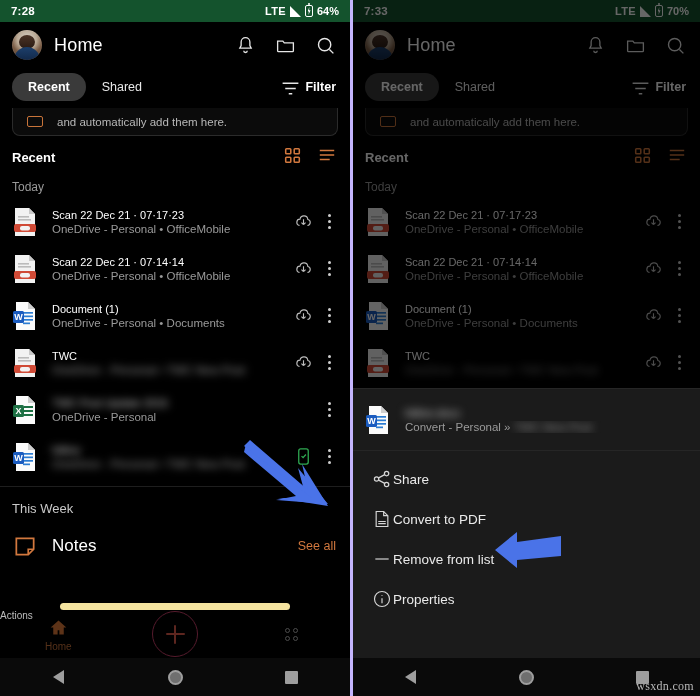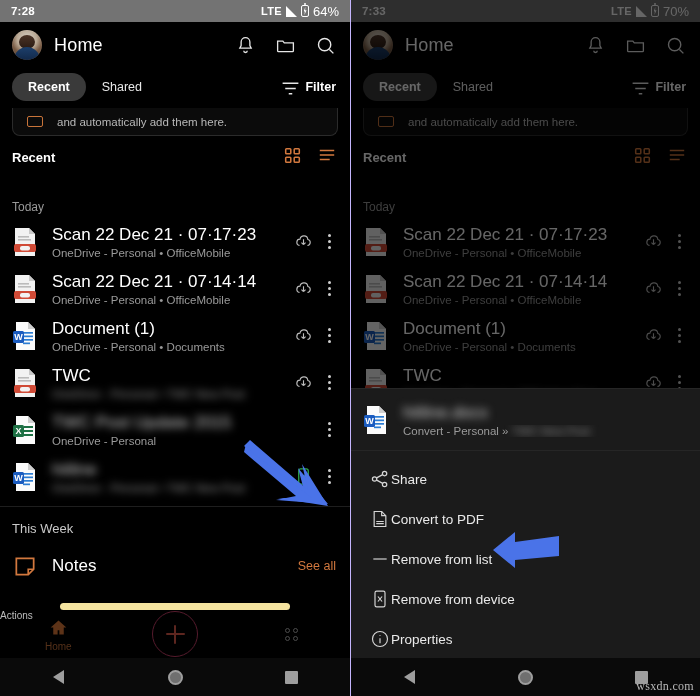--- a/index.html
+++ b/index.html
@@ -9,28 +9,28 @@
     font-family: "Liberation Sans", sans-serif;
     overflow: hidden;
   }
   .stage { position: relative; width: 700px; height: 696px; display: flex; background:#000; }
   .panel {
     position: relative;
     width: 350px; height: 696px;
     background: #000;
     overflow: hidden;
   }
-  .panel.right { border-left: 1px solid #c4b5fd; }
+  .panel.right { border-left: 3px solid #c4b5fd; }
 
   
   .statusbar {
     height: 22px;
     display: flex; align-items: center; justify-content: space-between;
     padding: 0 11px;
-    background: #737373;
+    background: #14532d;
   }
   .status-time { font-size: 11.5px; color: #fff; font-weight: 600; letter-spacing: .2px; }
   .status-right { display: flex; align-items: center; gap: 4px; }
   .status-lte { font-size: 11px; color: #fff; font-weight: 700; letter-spacing: .3px; }
   .sig-tri {
     width: 0; height: 0;
     border-left: 11px solid #fff;
     border-top: 11px solid transparent;
     position: relative; top: 0px;
   }
@@ -38,21 +38,21 @@
     width: 8px; height: 12px; border: 1.3px solid #fff; border-radius: 2px;
     position: relative;
   }
   .batt::after {
     content:""; position:absolute; left:2px; right:2px; top:-3px; height:2px; background:#fff; border-radius:1px;
   }
   .batt-bolt {
     position:absolute; left:1.6px; top:1px; width:3px; height:8px; background:#fff;
     clip-path: polygon(60% 0, 0 55%, 42% 55%, 30% 100%, 100% 42%, 52% 42%);
   }
-  .status-pct { font-size: 13px; color: #fff; font-weight: 400; }
+  .status-pct { font-size: 11px; color: #fff; font-weight: 700; }
 
   
   .appbar {
     height: 46px;
     display: flex; align-items: center;
     padding: 0 14px 0 12px;
     gap: 12px;
   }
   .avatar {
     width: 30px; height: 30px; border-radius: 50%;
@@ -117,32 +117,32 @@
 
   
   .sec-head {
     height: 34px; display: flex; align-items: center;
     padding: 0 14px 0 12px; margin-top: 4px;
   }
   .sec-title { font-size: 13px; color: #fff; font-weight: 700; flex: 1; }
   .view-icons { display: flex; align-items: center; gap: 17px; }
 
   .group-label {
-    font-size: 12px; color: #9a9a9a; padding: 6px 12px 4px 12px; margin-top: 20px;
+    font-size: 12px; color: #9a9a9a; padding: 6px 12px 4px 12px;
   }
 
   
   .file-row {
     height: 47px; display: flex; align-items: center;
     padding: 0 10px 0 12px;
   }
   .fi { width: 26px; height: 30px; flex: 0 0 auto; margin-right: 14px; position: relative; }
   .fi svg { width: 26px; height: 30px; display:block; }
   .fmeta { flex: 1; min-width: 0; display: flex; flex-direction: column; gap: 2px; }
-  .fname { font-size: 17px; color: #fff; white-space: nowrap; overflow: hidden; text-overflow: ellipsis; }
+  .fname { font-size: 11px; color: #fff; white-space: nowrap; overflow: hidden; text-overflow: ellipsis; }
   .fsub  { font-size: 11.5px; color: #9a9a9a; white-space: nowrap; overflow: hidden; text-overflow: ellipsis; }
   .blur   { filter: blur(4.2px); color: #cfcfcf; }
   .blur-s { filter: blur(4.2px); }
   .row-act { width: 26px; display:flex; align-items:center; justify-content:center; flex:0 0 auto; }
   .row-more {
     width: 22px; display:flex; flex-direction:column; align-items:center; justify-content:center; gap:3px;
     flex:0 0 auto; margin-left: 2px;
   }
   .row-more i { width: 3px; height: 3px; border-radius: 50%; background: #cfcfcf; display:block; }
 
@@ -792,29 +792,20 @@
 
         <div class="menu-item">
           <span class="menu-ic">
             <svg viewBox="0 0 24 24" fill="none" stroke="#d6d6d6" stroke-width="1.4">
                 <path d="M4 12h16"></path>
               </svg>
           </span>
           <span class="menu-label">Remove from list</span>
         </div>
 
-        <div class="menu-item">
-          <span class="menu-ic">
-            <svg viewBox="0 0 24 24" fill="none" stroke="#d6d6d6" stroke-width="1.4">
-                <rect x="6" y="2.5" width="12" height="19" rx="2"></rect>
-                <path d="M9.5 9l5 6M14.5 9l-5 6"></path>
-              </svg>
-          </span>
-          <span class="menu-label">Remove from device</span>
-        </div>
 
         <div class="menu-item">
           <span class="menu-ic">
             <svg viewBox="0 0 24 24" fill="none" stroke="#d6d6d6" stroke-width="1.4">
                 <circle cx="12" cy="12" r="9"></circle>
                 <path d="M12 11v6M12 7.6v.8"></path>
               </svg>
           </span>
           <span class="menu-label">Properties</span>
         </div>

